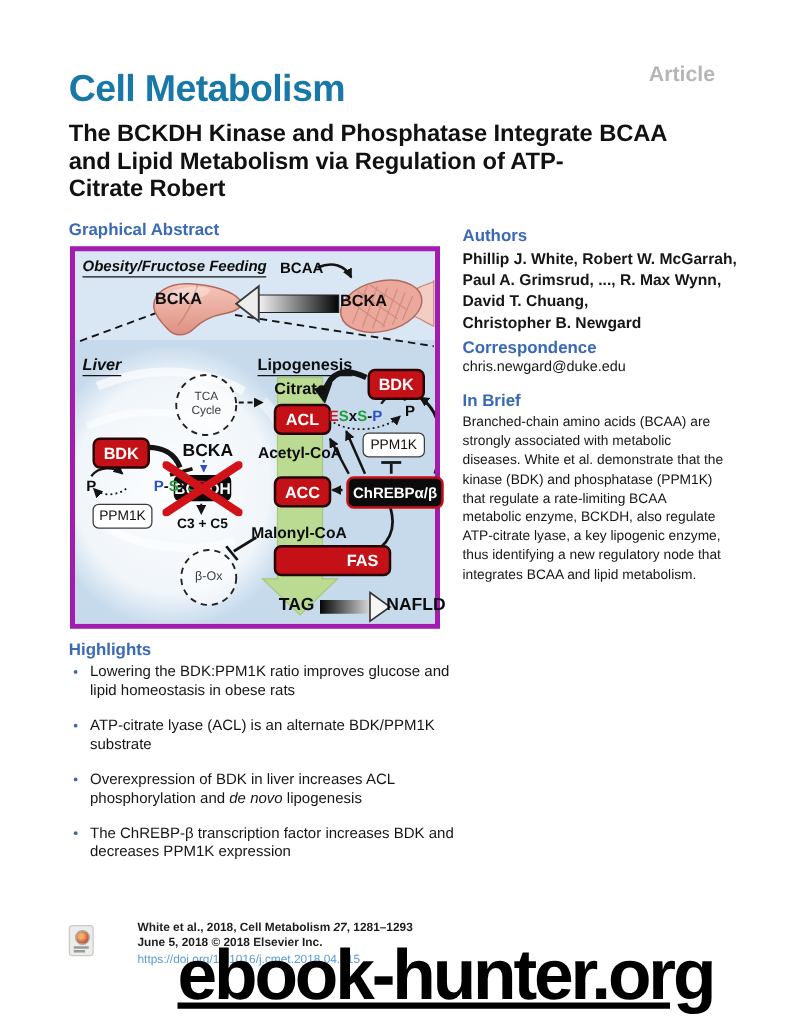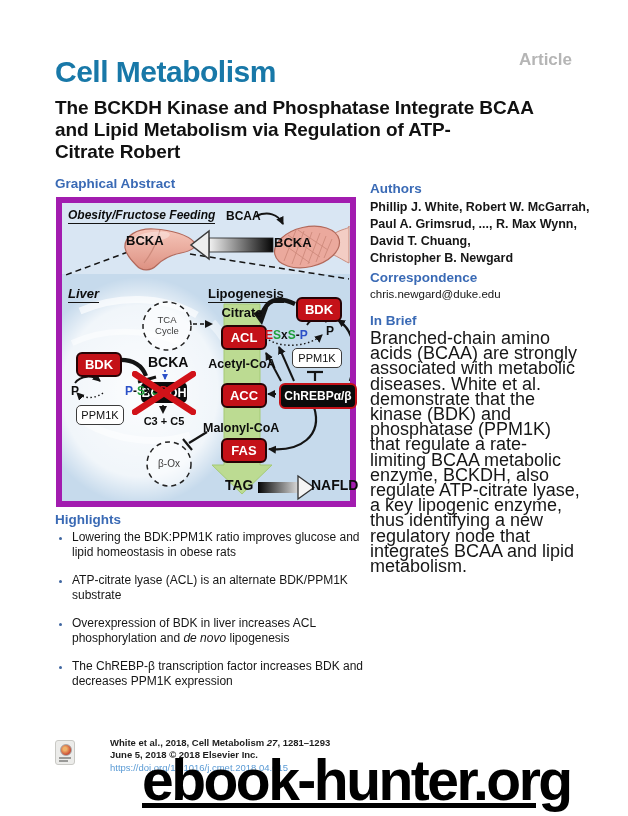--- a/index.html
+++ b/index.html
@@ -9,21 +9,21 @@
 
   
   #article-label{right:56px;top:50px;font-size:17px;font-weight:700;color:#b5b5b5;}
   #journal-name{left:55px;top:55px;font-size:30px;font-weight:700;color:#1878a8;letter-spacing:-.5px;}
   #paper-title{left:55px;top:97px;width:525px;font-size:19px;font-weight:700;line-height:22px;color:#111;letter-spacing:-.1px;}
 
   .sec-head{font-size:13.5px;font-weight:700;color:#3a6ab5;}
 
   
   #ga-head{left:55px;top:176px;}
-  #ga-box{left:56px;top:197px;width:288px;height:298px;border:6px solid #a21caf;background:#d9e6f3;}
+  #ga-box{left:56px;top:197px;width:288px;height:298px;border:4px solid #a21caf;background:#d9e6f3;}
   #ga-box .lbl{position:absolute;font-weight:700;color:#0d0d0d;white-space:nowrap;}
   .fig-head{font-size:12px;border-bottom:1.6px solid #141414;padding-bottom:1px;font-style:italic;}
   .fig-head2{font-size:13px;border-bottom:1.6px solid #141414;padding-bottom:1px;}
   .rbox{position:absolute;background:#c41118;border:2px solid #260305;border-radius:6px;color:#fff;
         font-weight:700;font-size:13px;display:flex;align-items:center;justify-content:center;}
   .wbox{position:absolute;background:#fff;border:1.5px solid #3c3c3c;border-radius:5px;color:#111;
         font-weight:400;font-size:11px;display:flex;align-items:center;justify-content:center;}
   .kbox{position:absolute;background:#0b0b0b;border-radius:5px;color:#fff;font-weight:700;font-size:12.5px;
         display:flex;align-items:center;justify-content:center;}
   .chbox{position:absolute;background:#0b0b0b;border:2px solid #c41118;border-radius:6px;color:#fff;
@@ -31,21 +31,21 @@
   .gP{color:#2b50c8;} .gS{color:#1f9e3a;} .gK{color:#101010;} .gA{color:#d11219;}
   .site{font-size:12px;font-weight:700;letter-spacing:0;}
   .ctr{text-align:center;}
 
   
   #authors-head{left:370px;top:181px;}
   .author-line{left:370px;font-size:12.5px;font-weight:700;color:#161616;}
   #corr-head{left:370px;top:270px;}
   #corr-email{left:370px;top:288px;font-size:11.5px;color:#161616;}
   #brief-head{left:370px;top:313px;}
-  #brief-text{left:370px;top:331px;width:210px;font-size:18px;line-height:15.2px;color:#161616;}
+  #brief-text{left:370px;top:331px;width:210px;font-size:11px;line-height:15.2px;color:#161616;}
 
   #hl-head{left:55px;top:512px;}
   #hl-list{left:55px;top:530px;width:310px;margin:0;padding:0 0 0 17px;}
   #hl-list li{font-size:12px;line-height:15px;margin-bottom:13px;color:#161616;}
   #hl-list li::marker{color:#3f66a0;font-size:11px;}
 
   
   #badge{left:55px;top:740px;width:18px;height:23px;background:#ececea;border:1px solid #c9c9c5;border-radius:3px;}
   #badge .dot{position:absolute;left:3.5px;top:2.5px;width:10px;height:10px;border-radius:50%;
               background:radial-gradient(circle at 40% 40%,#f0b26a 20%,#c7402e 75%);border:1px solid #a8a8a8;}
@@ -187,21 +187,21 @@
     <div class="lbl ctr" style="left:155px;top:102px;width:50px;font-size:13px;">Citrate</div>
     <div class="rbox" style="left:159px;top:122px;width:42px;height:21px;">ACL</div>
     <div class="lbl site" style="left:203px;top:125px;"><span class="gA">E</span><span class="gS">S</span><span class="gK">x</span><span class="gS">S</span><span class="gK">-</span><span class="gP">P</span></div>
     <div class="rbox" style="left:234px;top:94px;width:42px;height:21px;">BDK</div>
     <div class="lbl gP" style="left:264px;top:121px;font-size:12px;">P</div>
     <div class="wbox" style="left:230px;top:145px;width:48px;height:18px;">PPM1K</div>
     <div class="lbl ctr" style="left:145px;top:154px;width:70px;font-size:12.5px;">Acetyl-CoA</div>
     <div class="rbox" style="left:159px;top:180px;width:42px;height:21px;">ACC</div>
     <div class="chbox" style="left:217px;top:180px;width:74px;height:22px;">ChREBPα/β</div>
     <div class="lbl ctr" style="left:141px;top:218px;width:76px;font-size:12.5px;">Malonyl-CoA</div>
-    <div class="rbox" style="left:159px;top:235px;width:42px;height:21px;">FAS</div>
+    <div class="rbox" style="left:159px;top:235px;width:42px;height:21px;padding-left:48px;">FAS</div>
     <div class="lbl" style="left:163px;top:274px;font-size:14px;">TAG</div>
     <div class="lbl" style="left:249px;top:274px;font-size:14px;">NAFLD</div>
 
     <div class="rbox" style="left:14px;top:149px;width:42px;height:21px;">BDK</div>
     <div class="lbl" style="left:86px;top:151px;font-size:14px;">BCKA</div>
     <div class="kbox" style="left:79px;top:179px;width:46px;height:21px;">BCKDH</div>
     <div class="lbl gP" style="left:9px;top:181px;font-size:12px;">P</div>
     <div class="lbl site" style="left:38px;top:181px;margin-left:25px;"><span class="gP">P</span><span class="gK">-</span><span class="gS">S</span><span class="gK">x</span><span class="gS">S</span><span class="gA">D</span></div>
     <div class="wbox" style="left:14px;top:202px;width:46px;height:18px;">PPM1K</div>
     <div class="lbl ctr" style="left:80px;top:212px;width:44px;font-size:11px;">C3 + C5</div>

